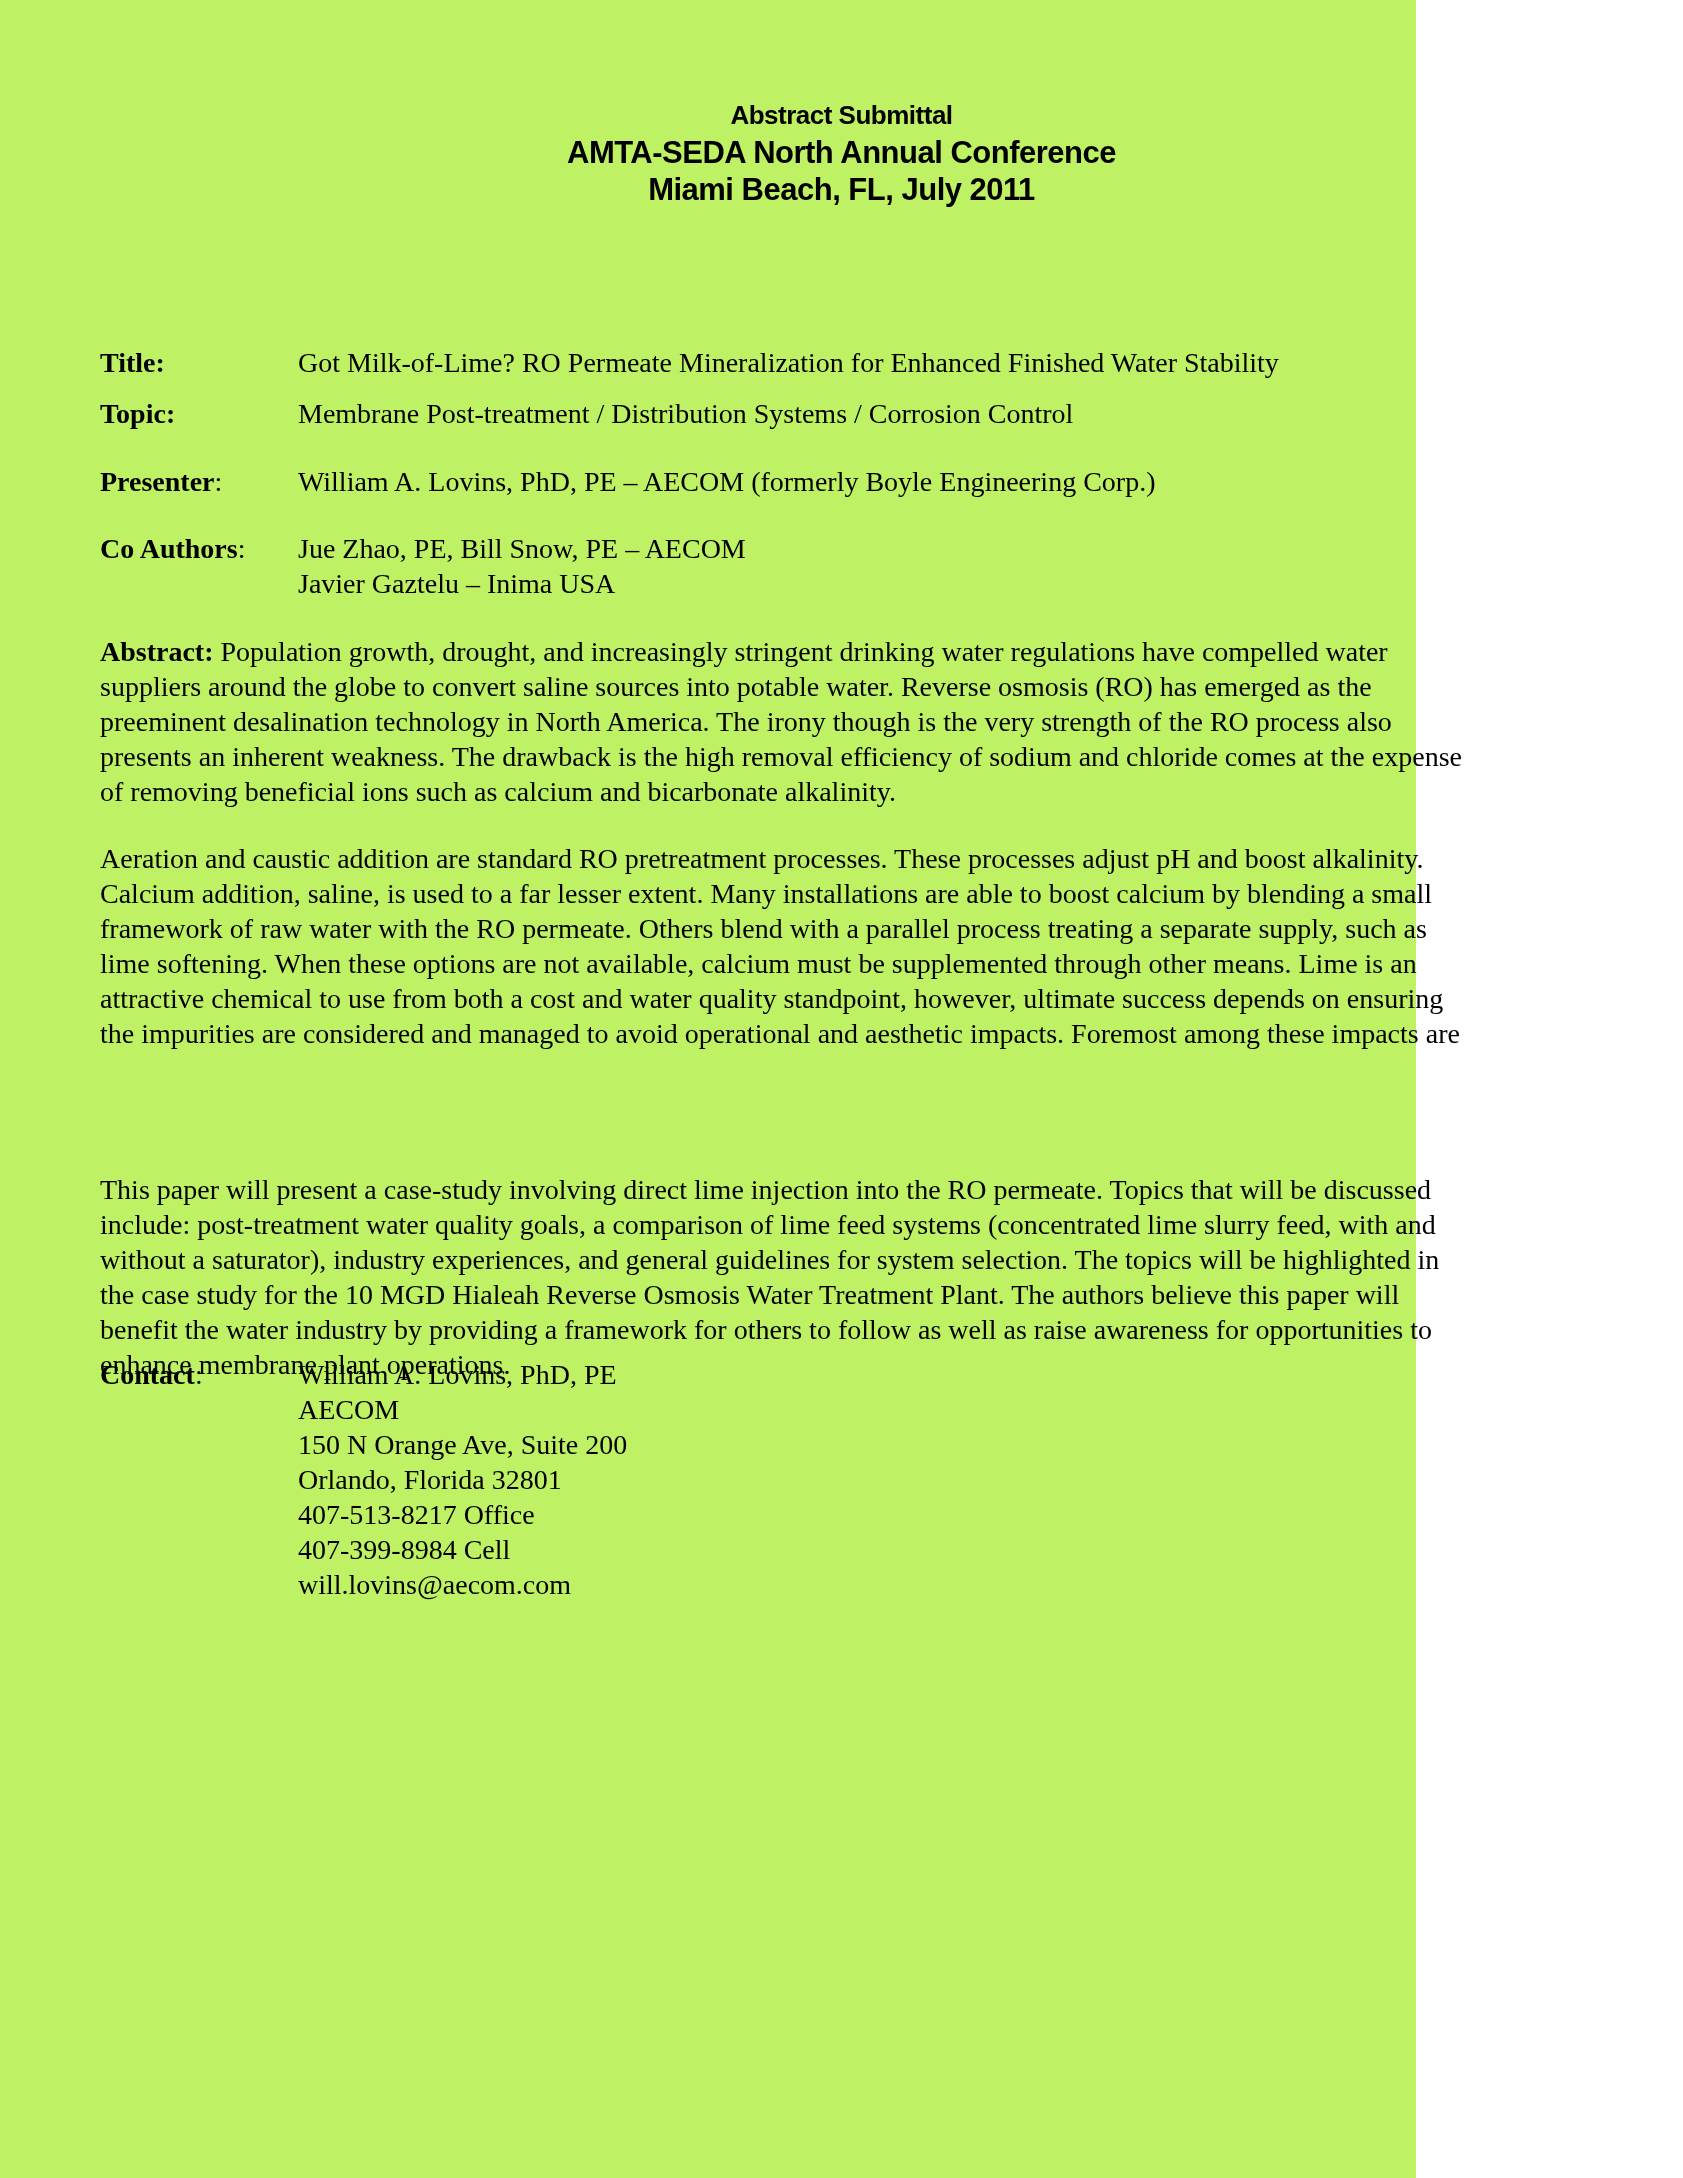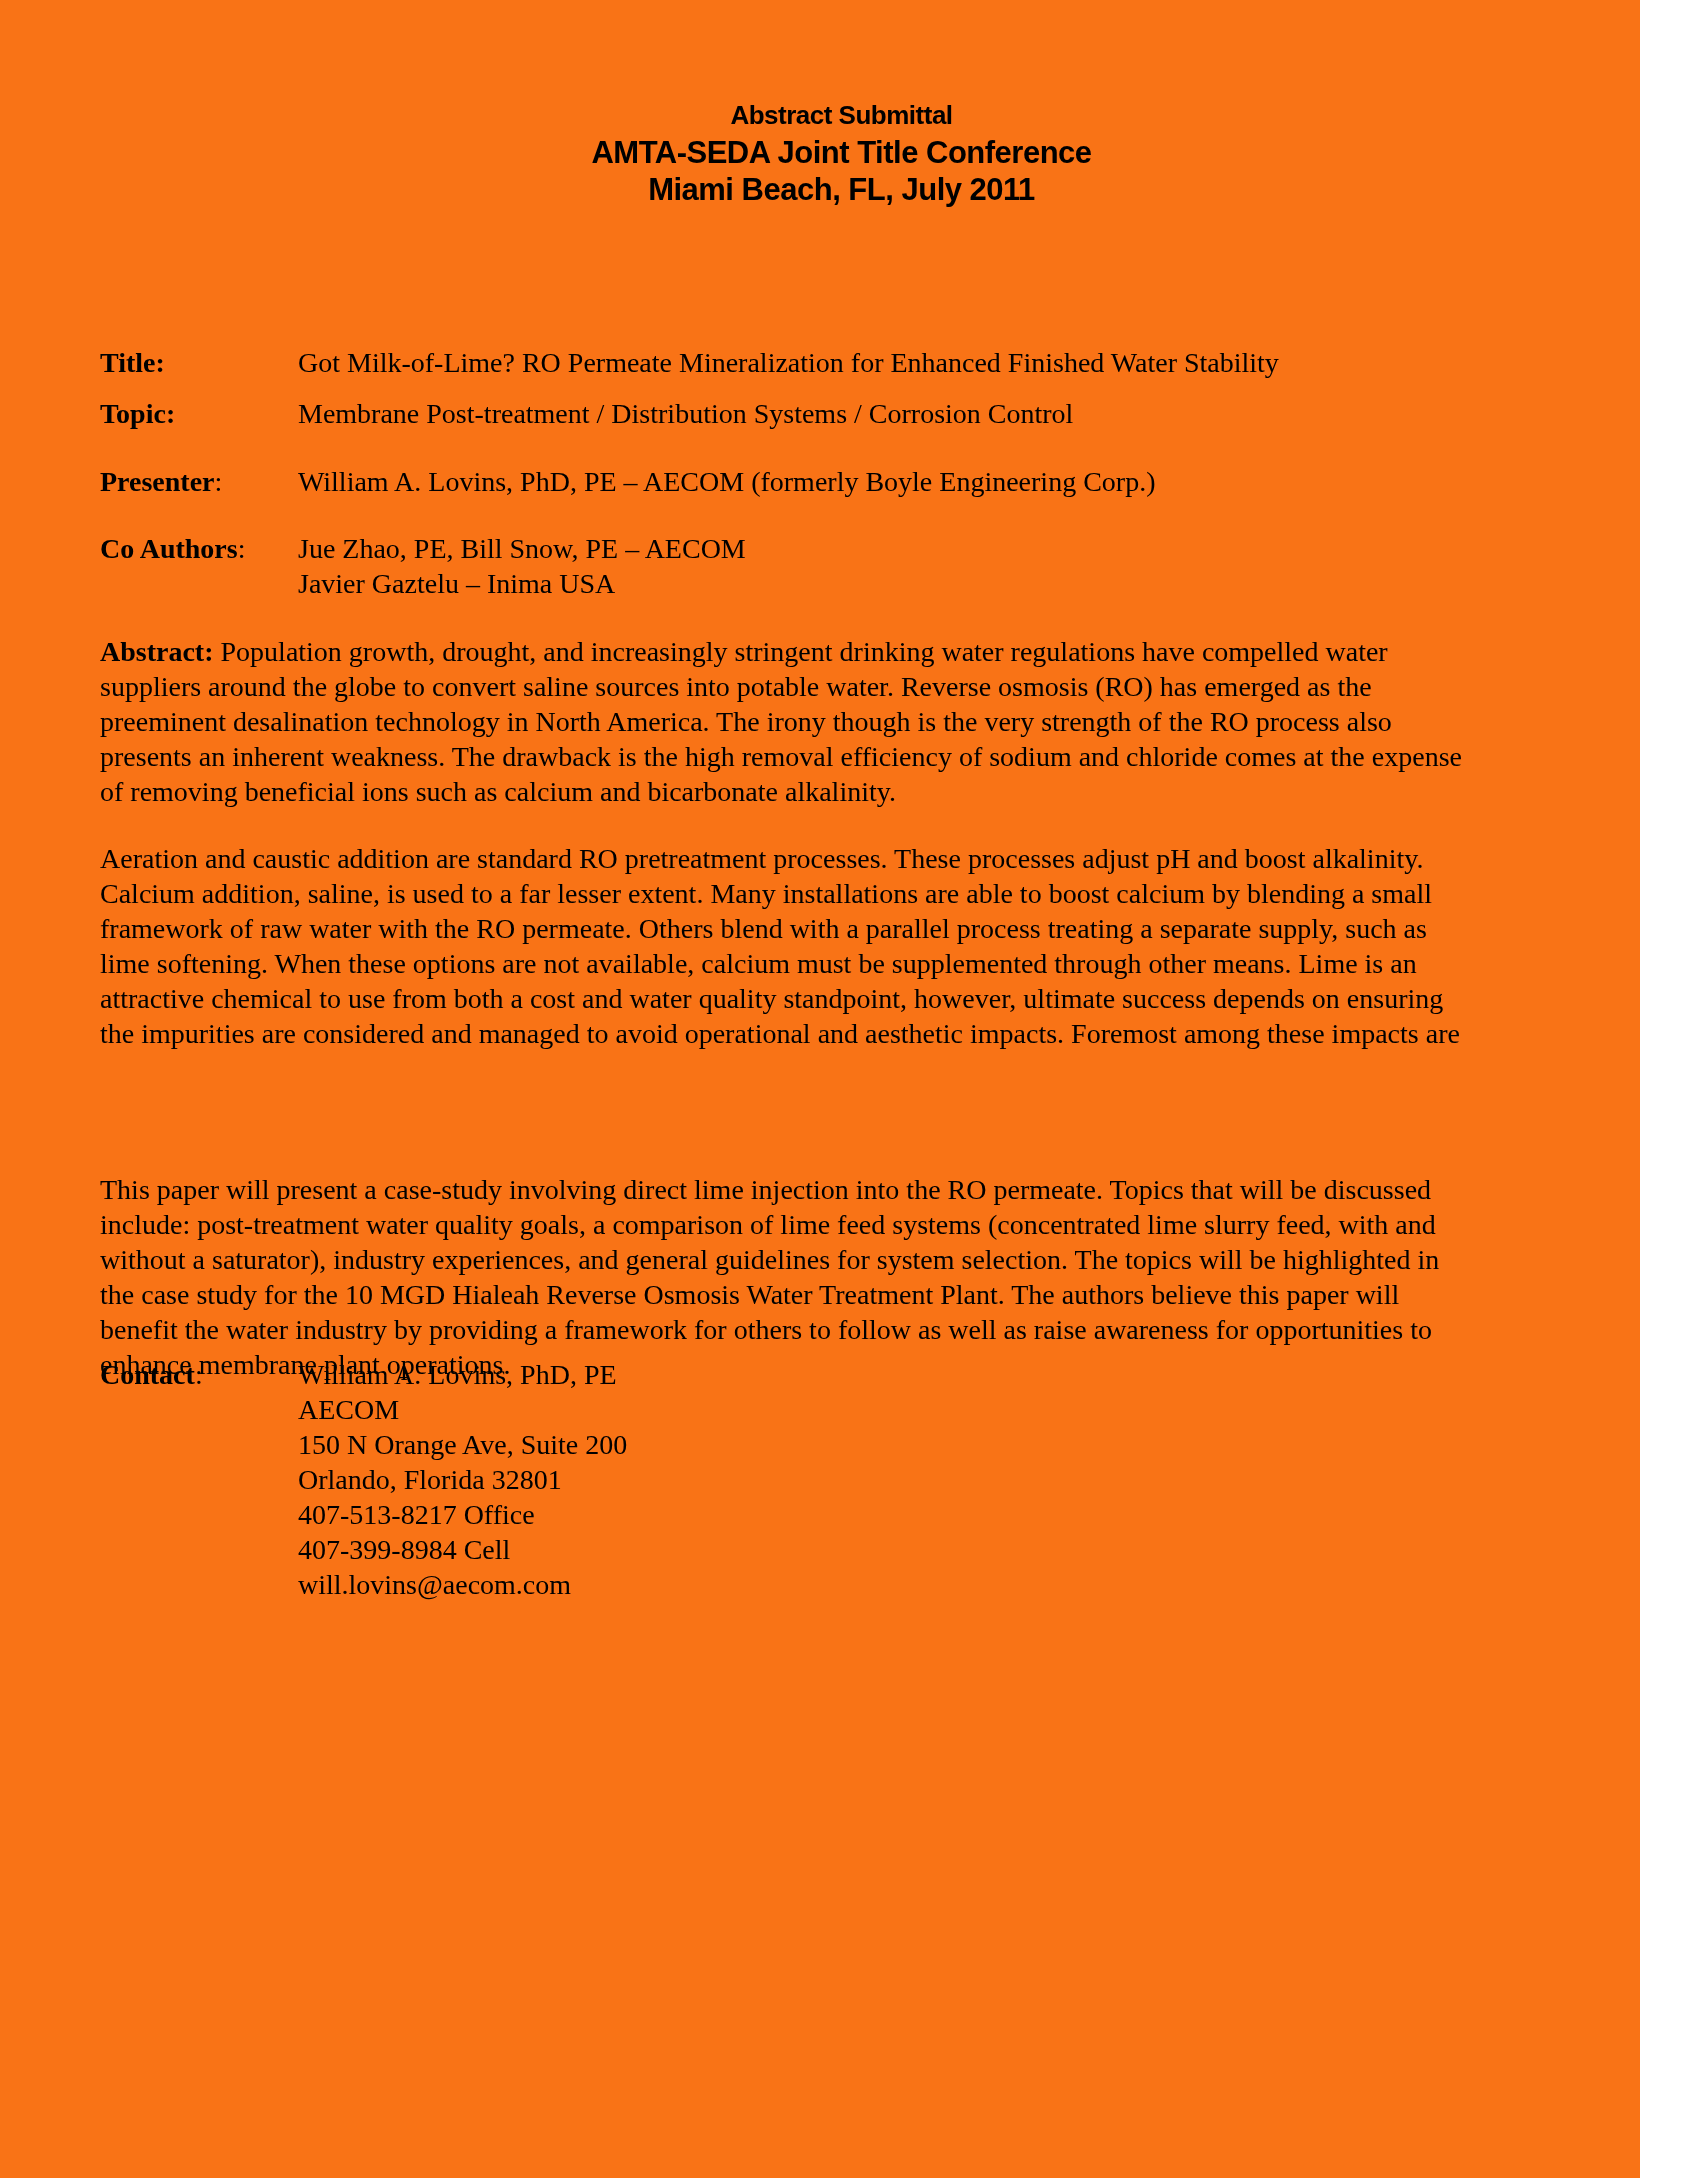--- a/index.html
+++ b/index.html
@@ -10,23 +10,23 @@
     body {
       width: 1683px;
       height: 2178px;
       position: relative;
       overflow: hidden;
       color: #000000;
     }
     .page {
       position: absolute;
       left: 0; top: 0;
-      width: 1640px;
+      width: 1416px;
       height: 2178px;
-      background: #f97316;
+      background: #bef264;
     }
     .header {
       position: absolute;
       left: 0;
       width: 1683px;
       text-align: center;
       font-family: "Liberation Sans", sans-serif;
       font-weight: bold;
       letter-spacing: -0.5px;
     }
@@ -69,21 +69,21 @@
       width: 1505px;
     }
     .bold { font-weight: bold; }
   </style>
 </head>
 <body>
 
 <div class="page">
 
   <div class="header h1">Abstract Submittal</div>
-  <div class="header h2">AMTA-SEDA Joint Title Conference</div>
+  <div class="header h2">AMTA-SEDA North Annual Conference</div>
   <div class="header h3">Miami Beach, FL, July 2011</div>
 
   <div class="field serif" style="top:309px;">
     <span class="field-label bold">Title:</span>
     <span class="field-value">Got Milk-of-Lime? RO Permeate Mineralization for Enhanced Finished Water Stability</span>
   </div>
 
   <div class="field serif" style="top:360px;">
     <span class="field-label bold">Topic:</span>
     <span class="field-value">Membrane Post-treatment / Distribution Systems / Corrosion Control</span>

